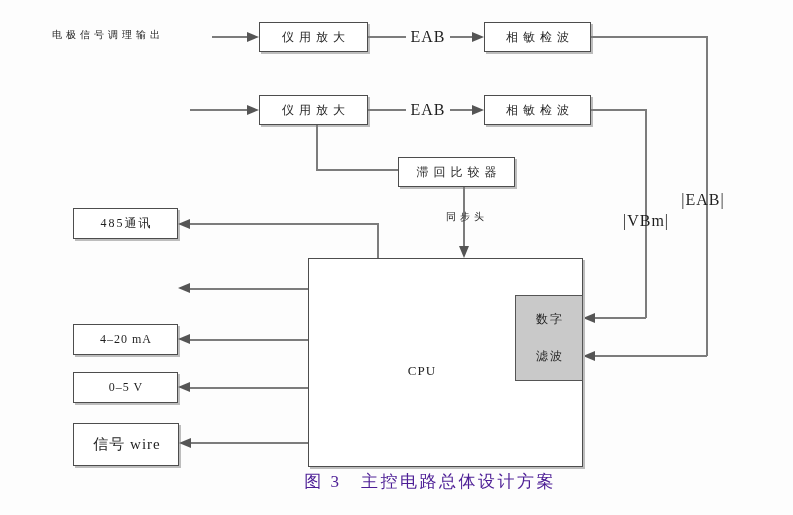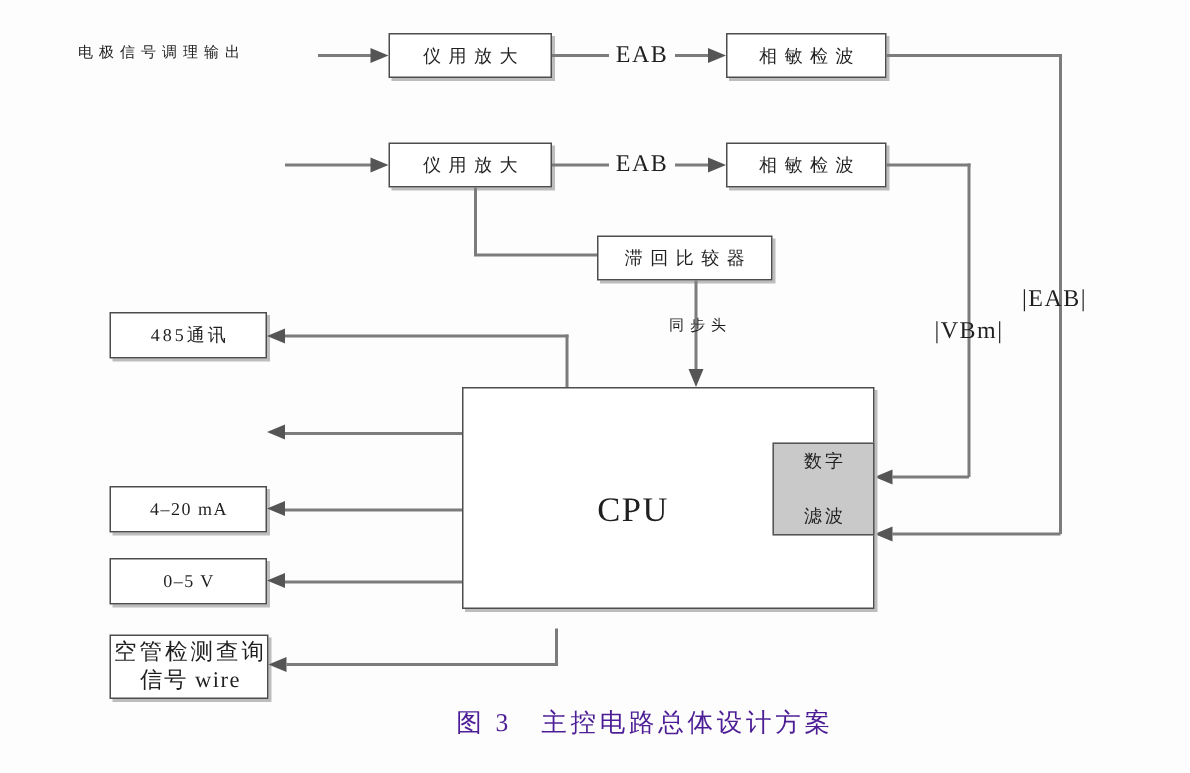--- a/index.html
+++ b/index.html
@@ -114,31 +114,30 @@
   <div class="arr-l" style="left:178px;top:334px;"></div>
   <div class="hline" style="left:190px;top:339px;width:118px;"></div>
 
   <div class="box latin" style="left:73px;top:372px;width:105px;height:31px;">
     <span>0–5 V</span>
   </div>
   <div class="arr-l" style="left:178px;top:382px;"></div>
   <div class="hline" style="left:190px;top:387px;width:118px;"></div>
 
   <div class="box" style="left:73px;top:423px;width:106px;height:43px;font-size:15px;letter-spacing:2px;line-height:19px;">
-    <span style="text-indent:2px;">空管检测查询</span>
     <span style="text-indent:2px;letter-spacing:1px;">信号 wire</span>
   </div>
   <div class="arr-l" style="left:179px;top:438px;"></div>
   <div class="hline" style="left:191px;top:442px;width:181px;"></div>
   <div class="vline" style="left:370px;top:419px;height:25px;"></div>
 
-  <div class="box latin" style="left:308px;top:258px;width:275px;height:148px;padding-right:48px;padding-top:16px;font-size:23px;">
+  <div class="box latin" style="left:308px;top:258px;width:275px;height:209px;padding-right:48px;padding-top:16px;font-size:13px;">
     <span>CPU</span>
   </div>
 
-  <div class="box gray" style="left:515px;top:295px;width:68px;height:62px;letter-spacing:2px;line-height:37px;box-shadow:none;border-color:#555;">
+  <div class="box gray" style="left:515px;top:295px;width:68px;height:86px;letter-spacing:2px;line-height:37px;box-shadow:none;border-color:#555;">
     <span style="text-indent:2px;">数字</span>
     <span style="text-indent:2px;">滤波</span>
   </div>
 
   <div class="caption">图 3　主控电路总体设计方案</div>
 
 </div>
 
 </body></html>

